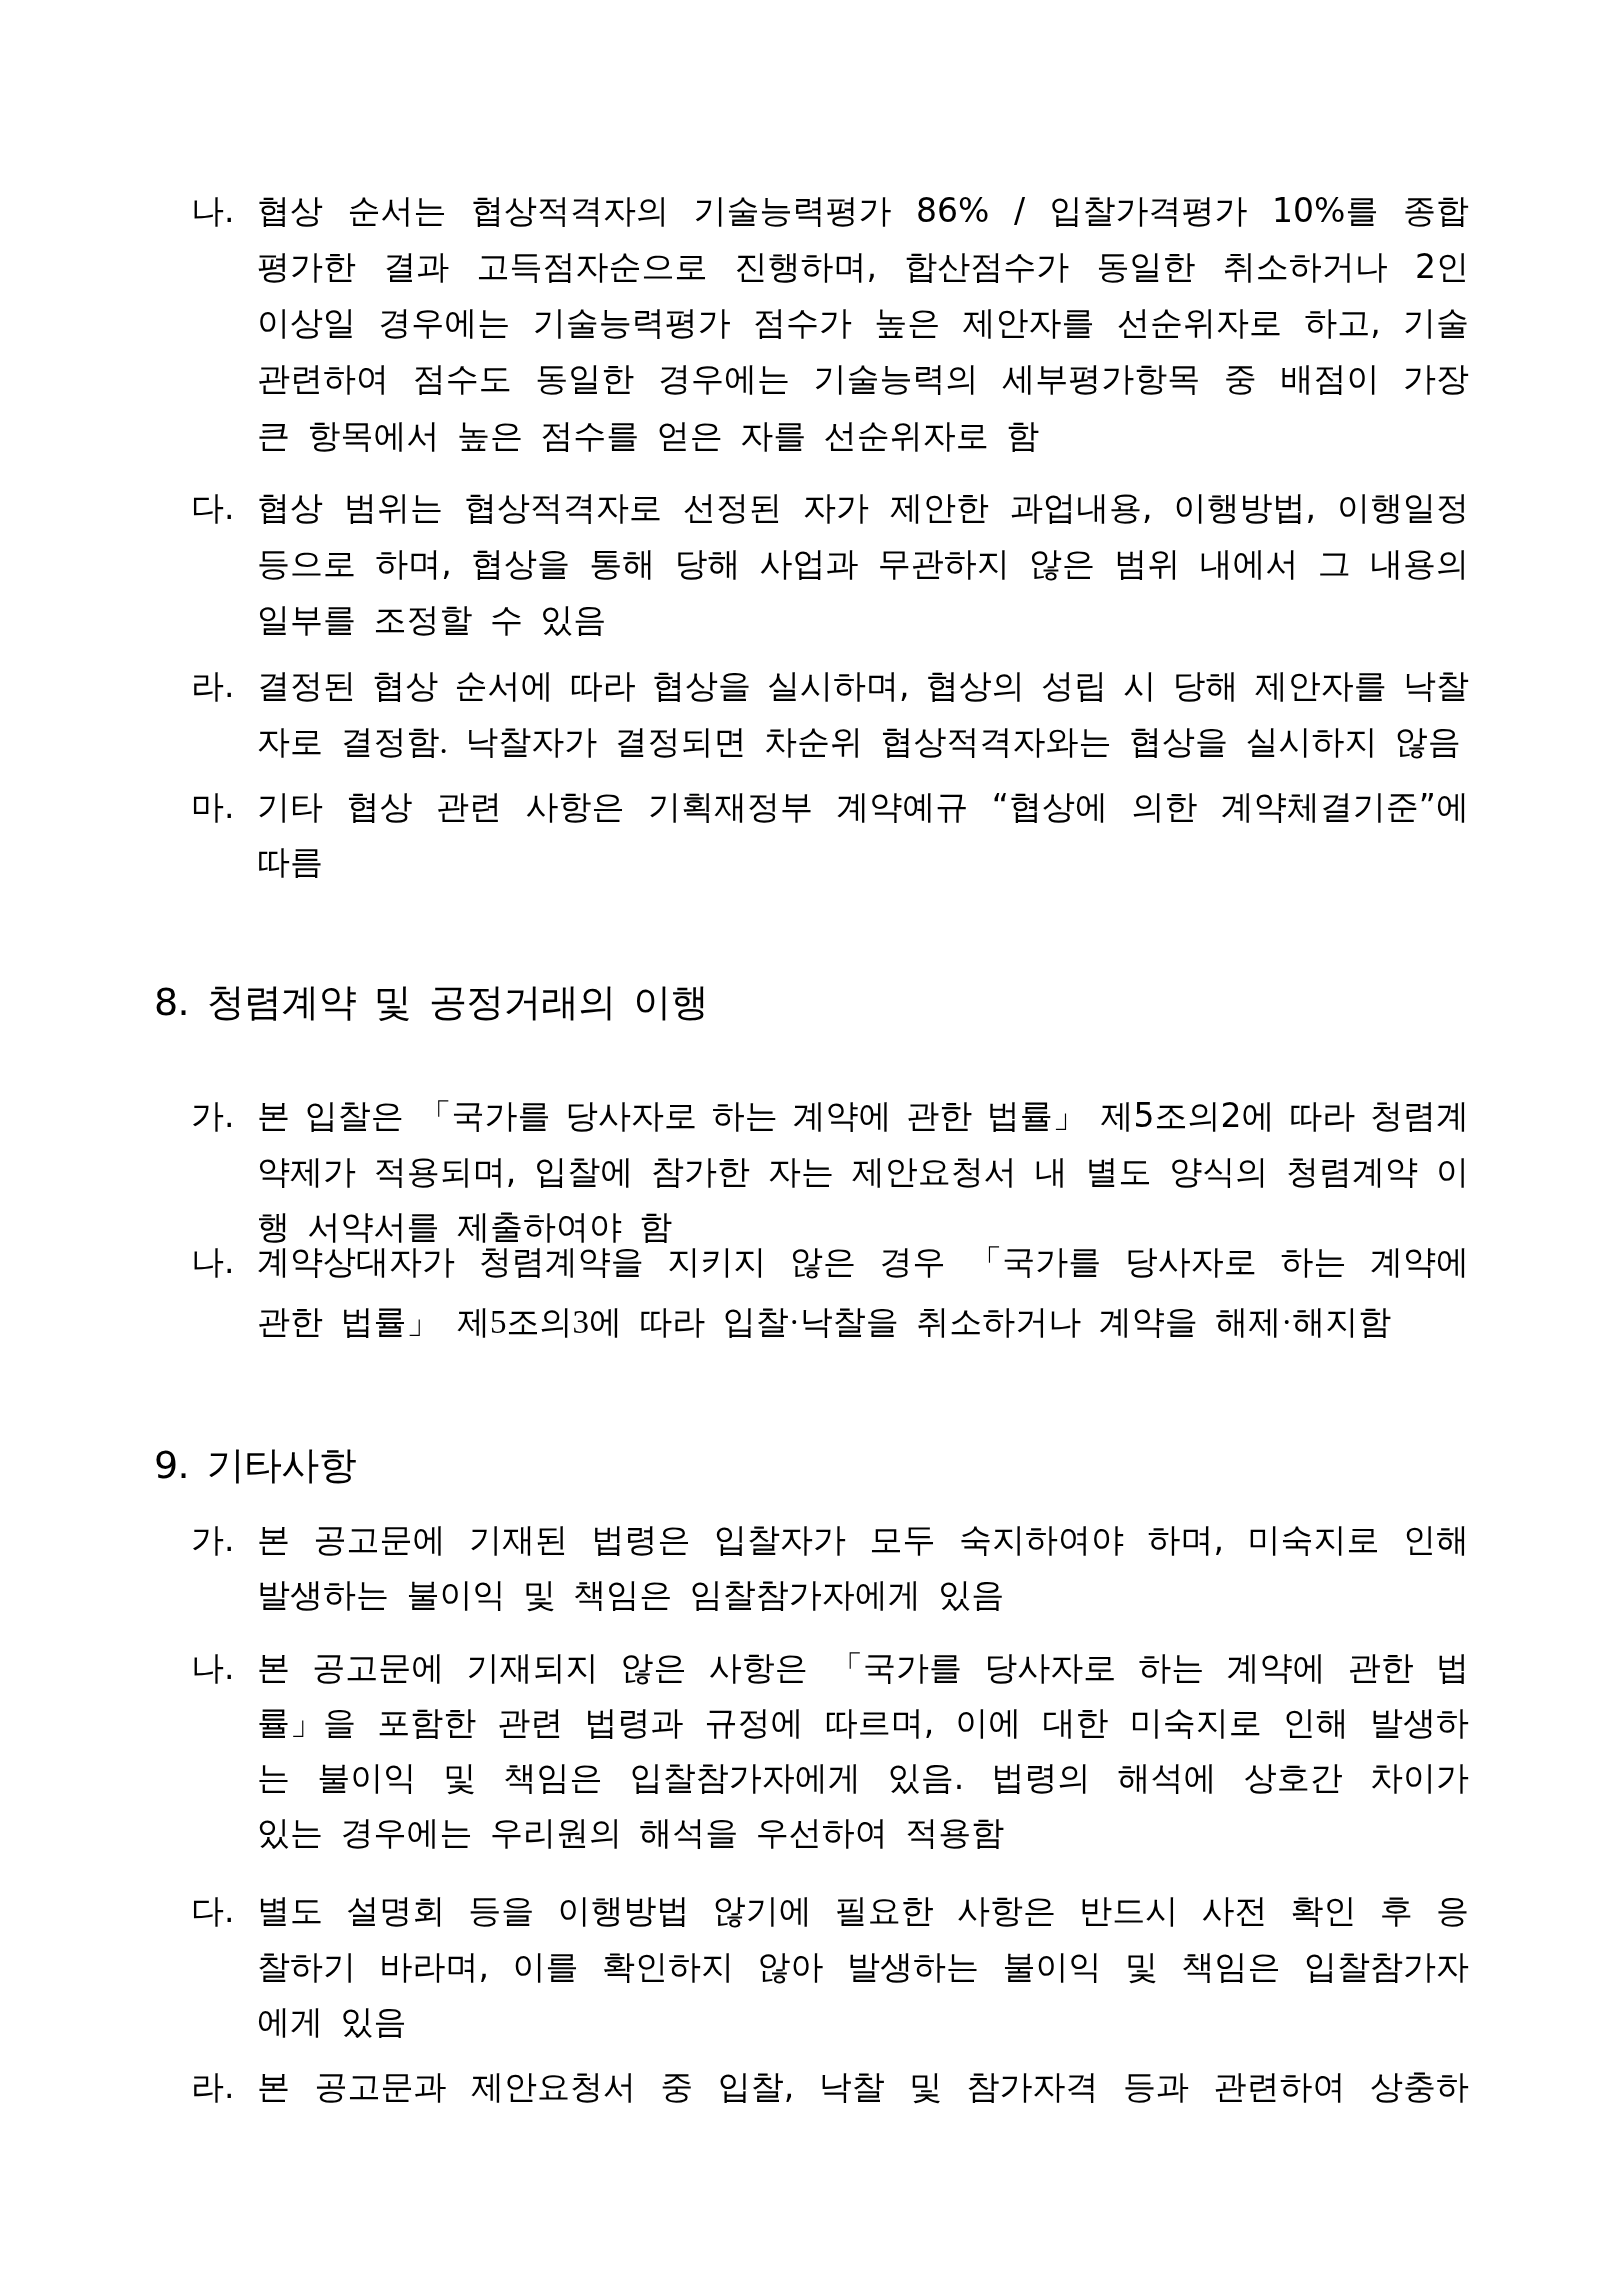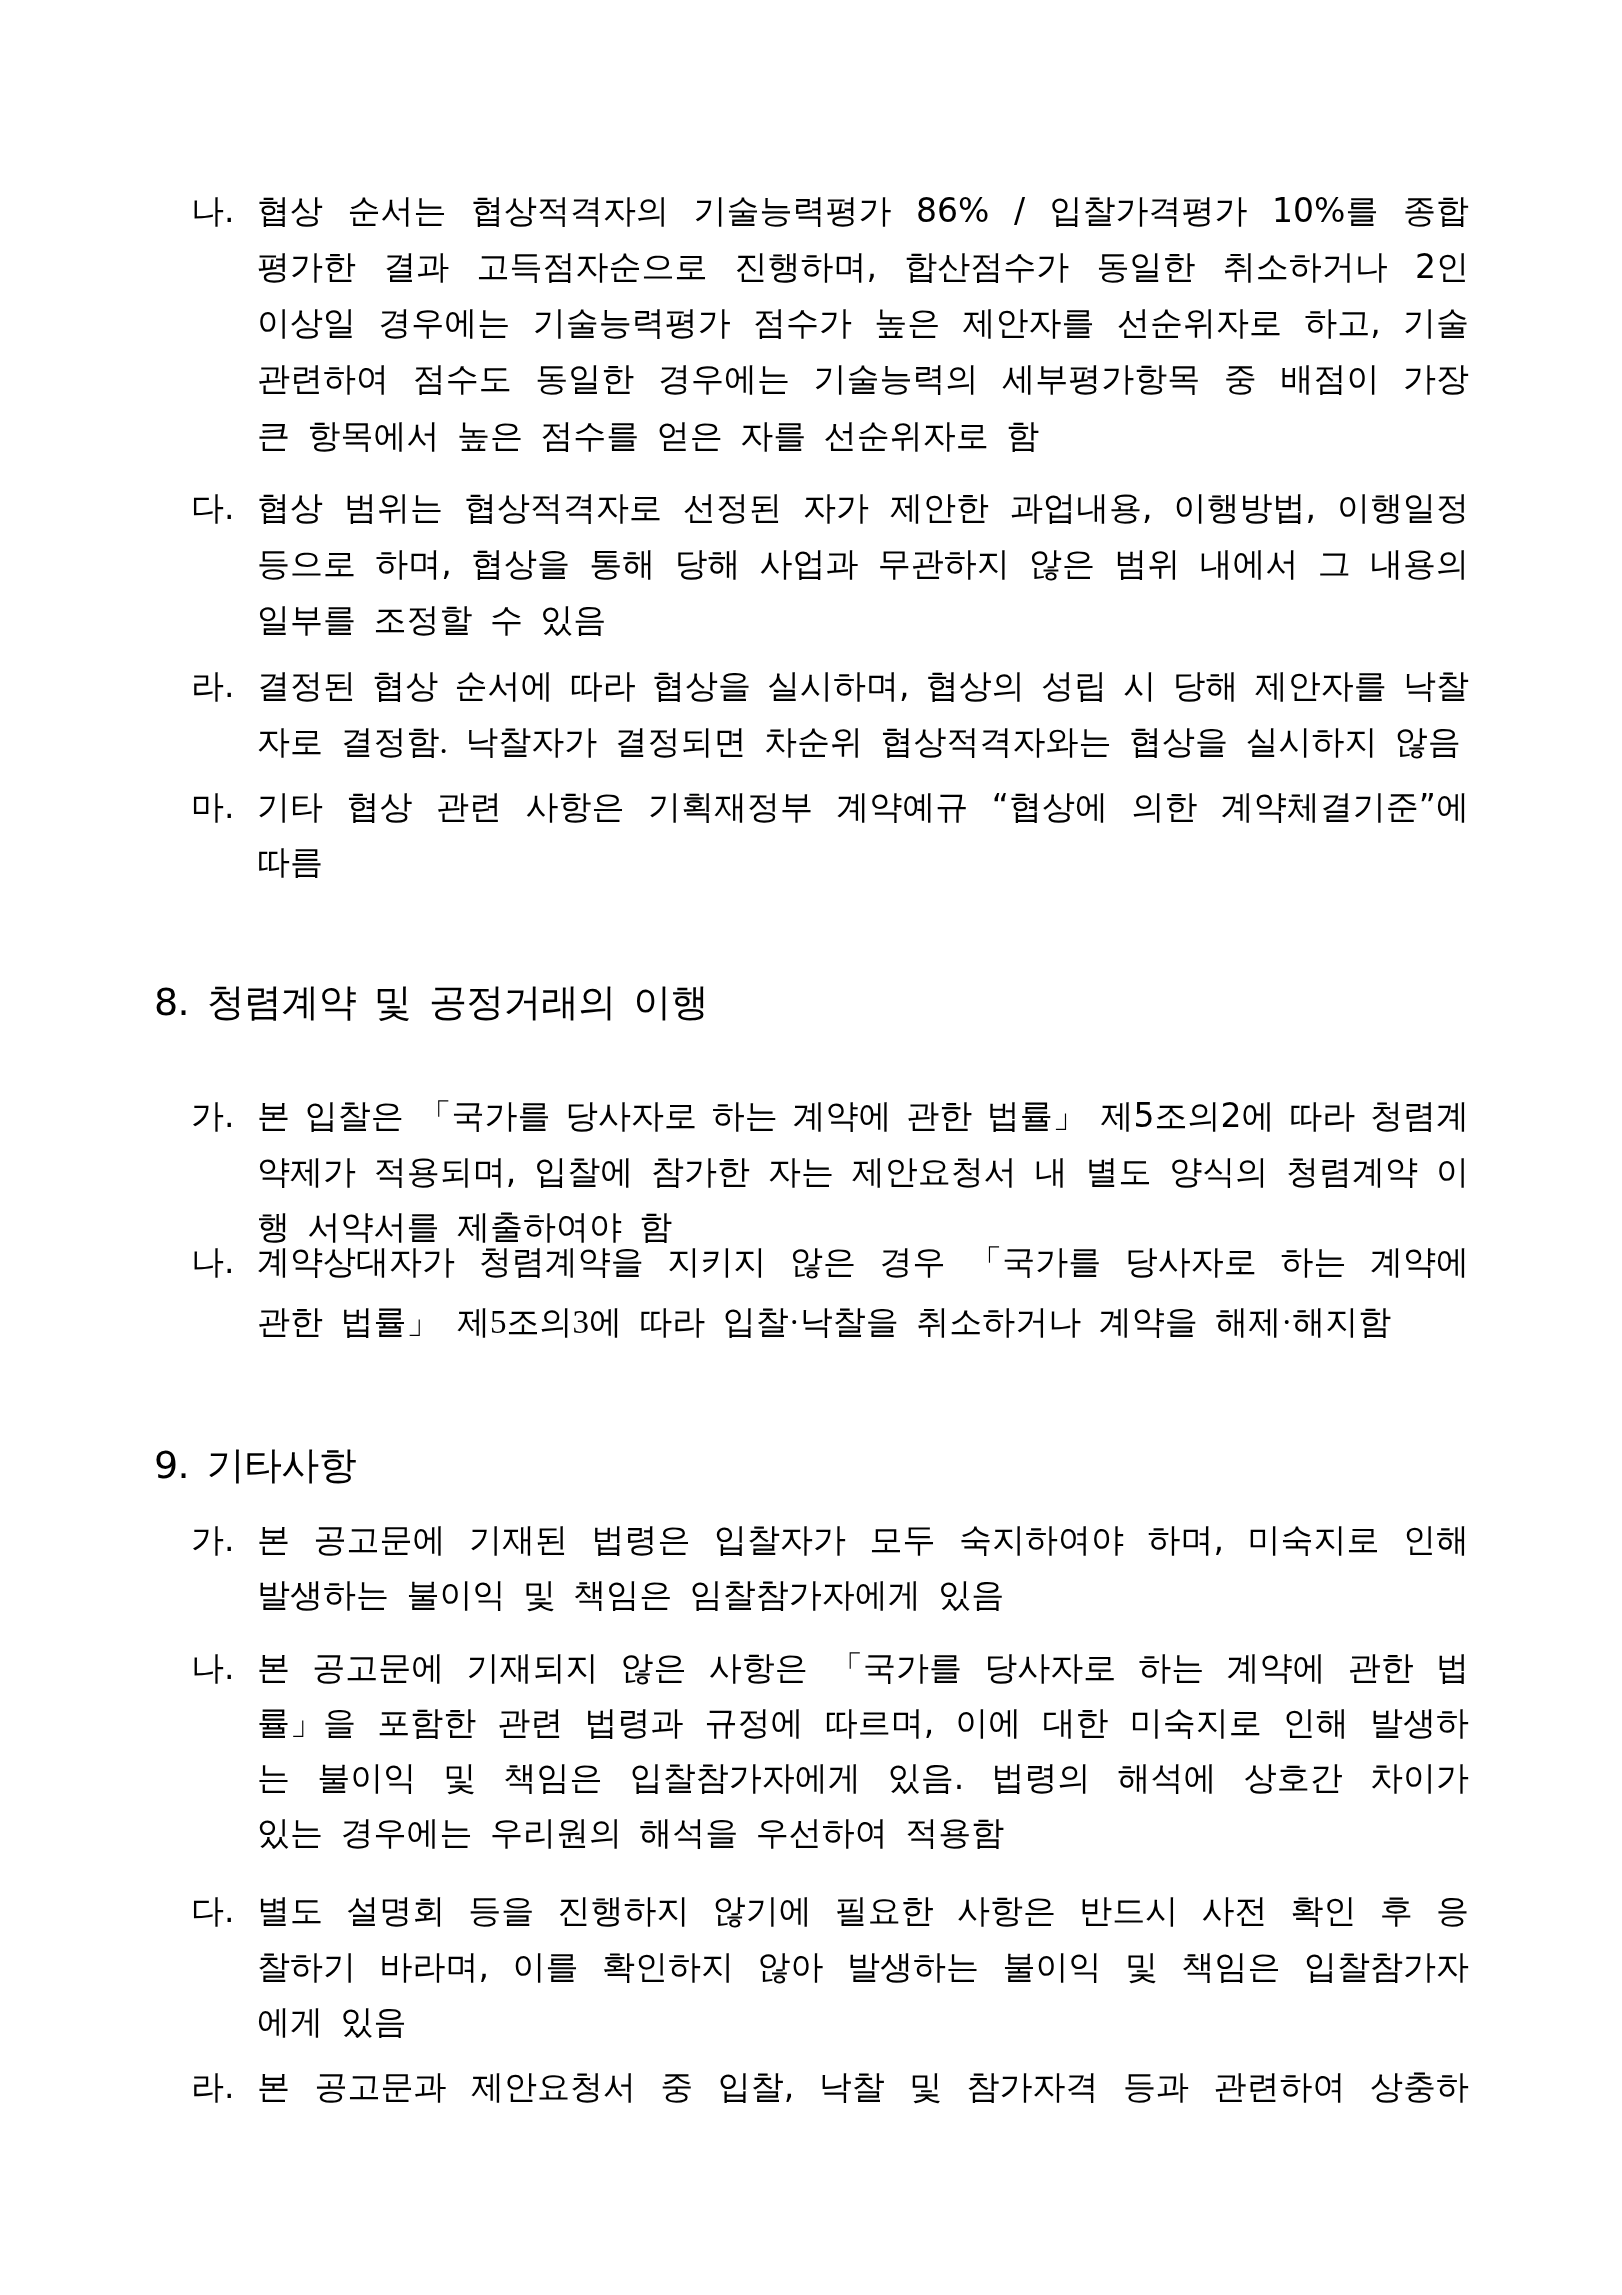--- a/index.html
+++ b/index.html
@@ -250,21 +250,21 @@
         </div>
       <div class="line body-cont last" style="top:1807px">있는 경우에는 우리원의 해석을 우선하여 적용함</div>
     </div>
 
     <div>
       <span class="marker marker-col" style="top:1885px">다.</span>
       <div class="line body-first" style="top:1885px">
           <span class="w">별도</span>
           <span class="w">설명회</span>
           <span class="w">등을</span>
-          <span class="w">진행하지</span>
+          <span class="w">이행방법</span>
           <span class="w">않기에</span>
           <span class="w">필요한</span>
           <span class="w">사항은</span>
           <span class="w">반드시</span>
           <span class="w">사전</span>
           <span class="w">확인</span>
           <span class="w">후</span>
           <span class="w">응</span>
         </div>
       <div class="line body-cont" style="top:1941px">

